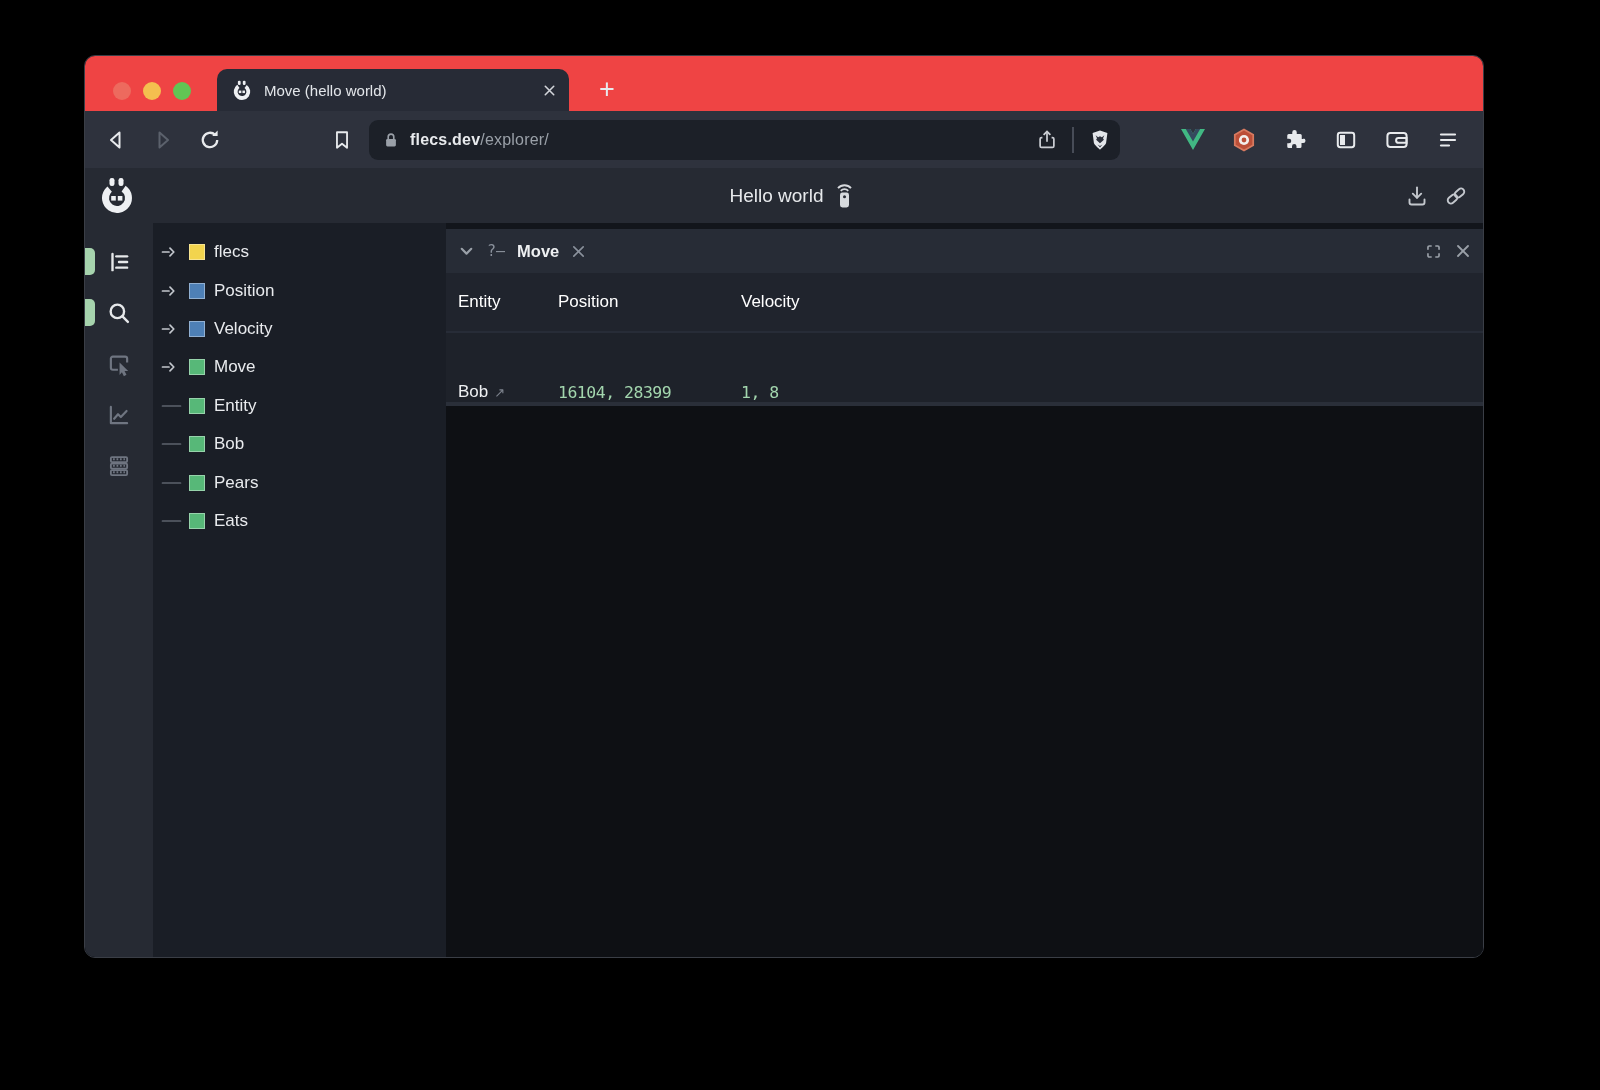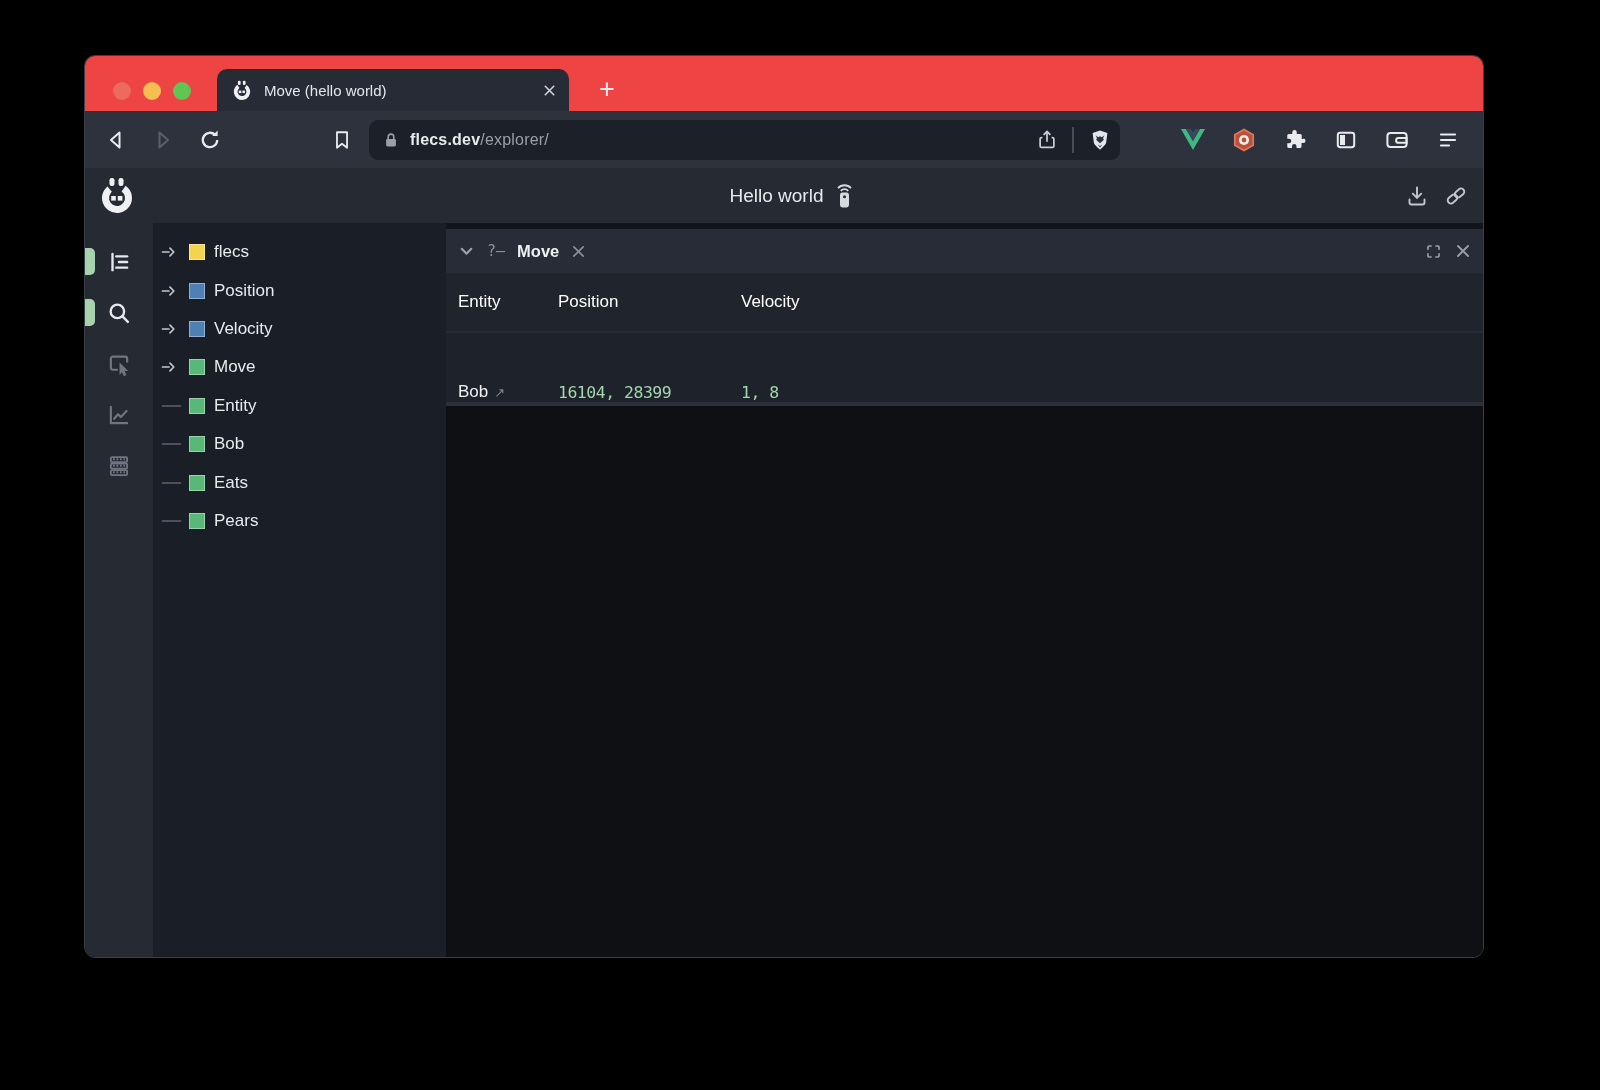--- a/index.html
+++ b/index.html
@@ -370,31 +370,31 @@
     <span class="tlabel">Bob</span>
   </div>
             <div class="titem">
     <span class="tconn">
 
       <svg width="22" height="16" viewBox="0 0 22 16" stroke="#5d636d" stroke-width="1.7" stroke-linecap="round">
         <path d="M1.5 8 h18"></path>
       </svg>
     </span>
     <span class="swatch" style="background: rgb(87, 184, 120);"></span>
-    <span class="tlabel">Eats</span>
+    <span class="tlabel">Pears</span>
   </div>
             <div class="titem">
     <span class="tconn">
 
       <svg width="22" height="16" viewBox="0 0 22 16" stroke="#5d636d" stroke-width="1.7" stroke-linecap="round">
         <path d="M1.5 8 h18"></path>
       </svg>
     </span>
     <span class="swatch" style="background: rgb(87, 184, 120);"></span>
-    <span class="tlabel">Pears</span>
+    <span class="tlabel">Eats</span>
   </div>
           </div>
       </div>
 
       <div class="mainarea">
         <div class="querypanel">
           <div class="qheader">
             <button class="qbtn">
               <svg width="17" height="17" viewBox="0 0 16 16" fill="none" stroke="#9aa0a8" stroke-width="2" stroke-linecap="round" stroke-linejoin="round">
                 <path d="M3.5 5.5 L8 10 L12.5 5.5"></path>

